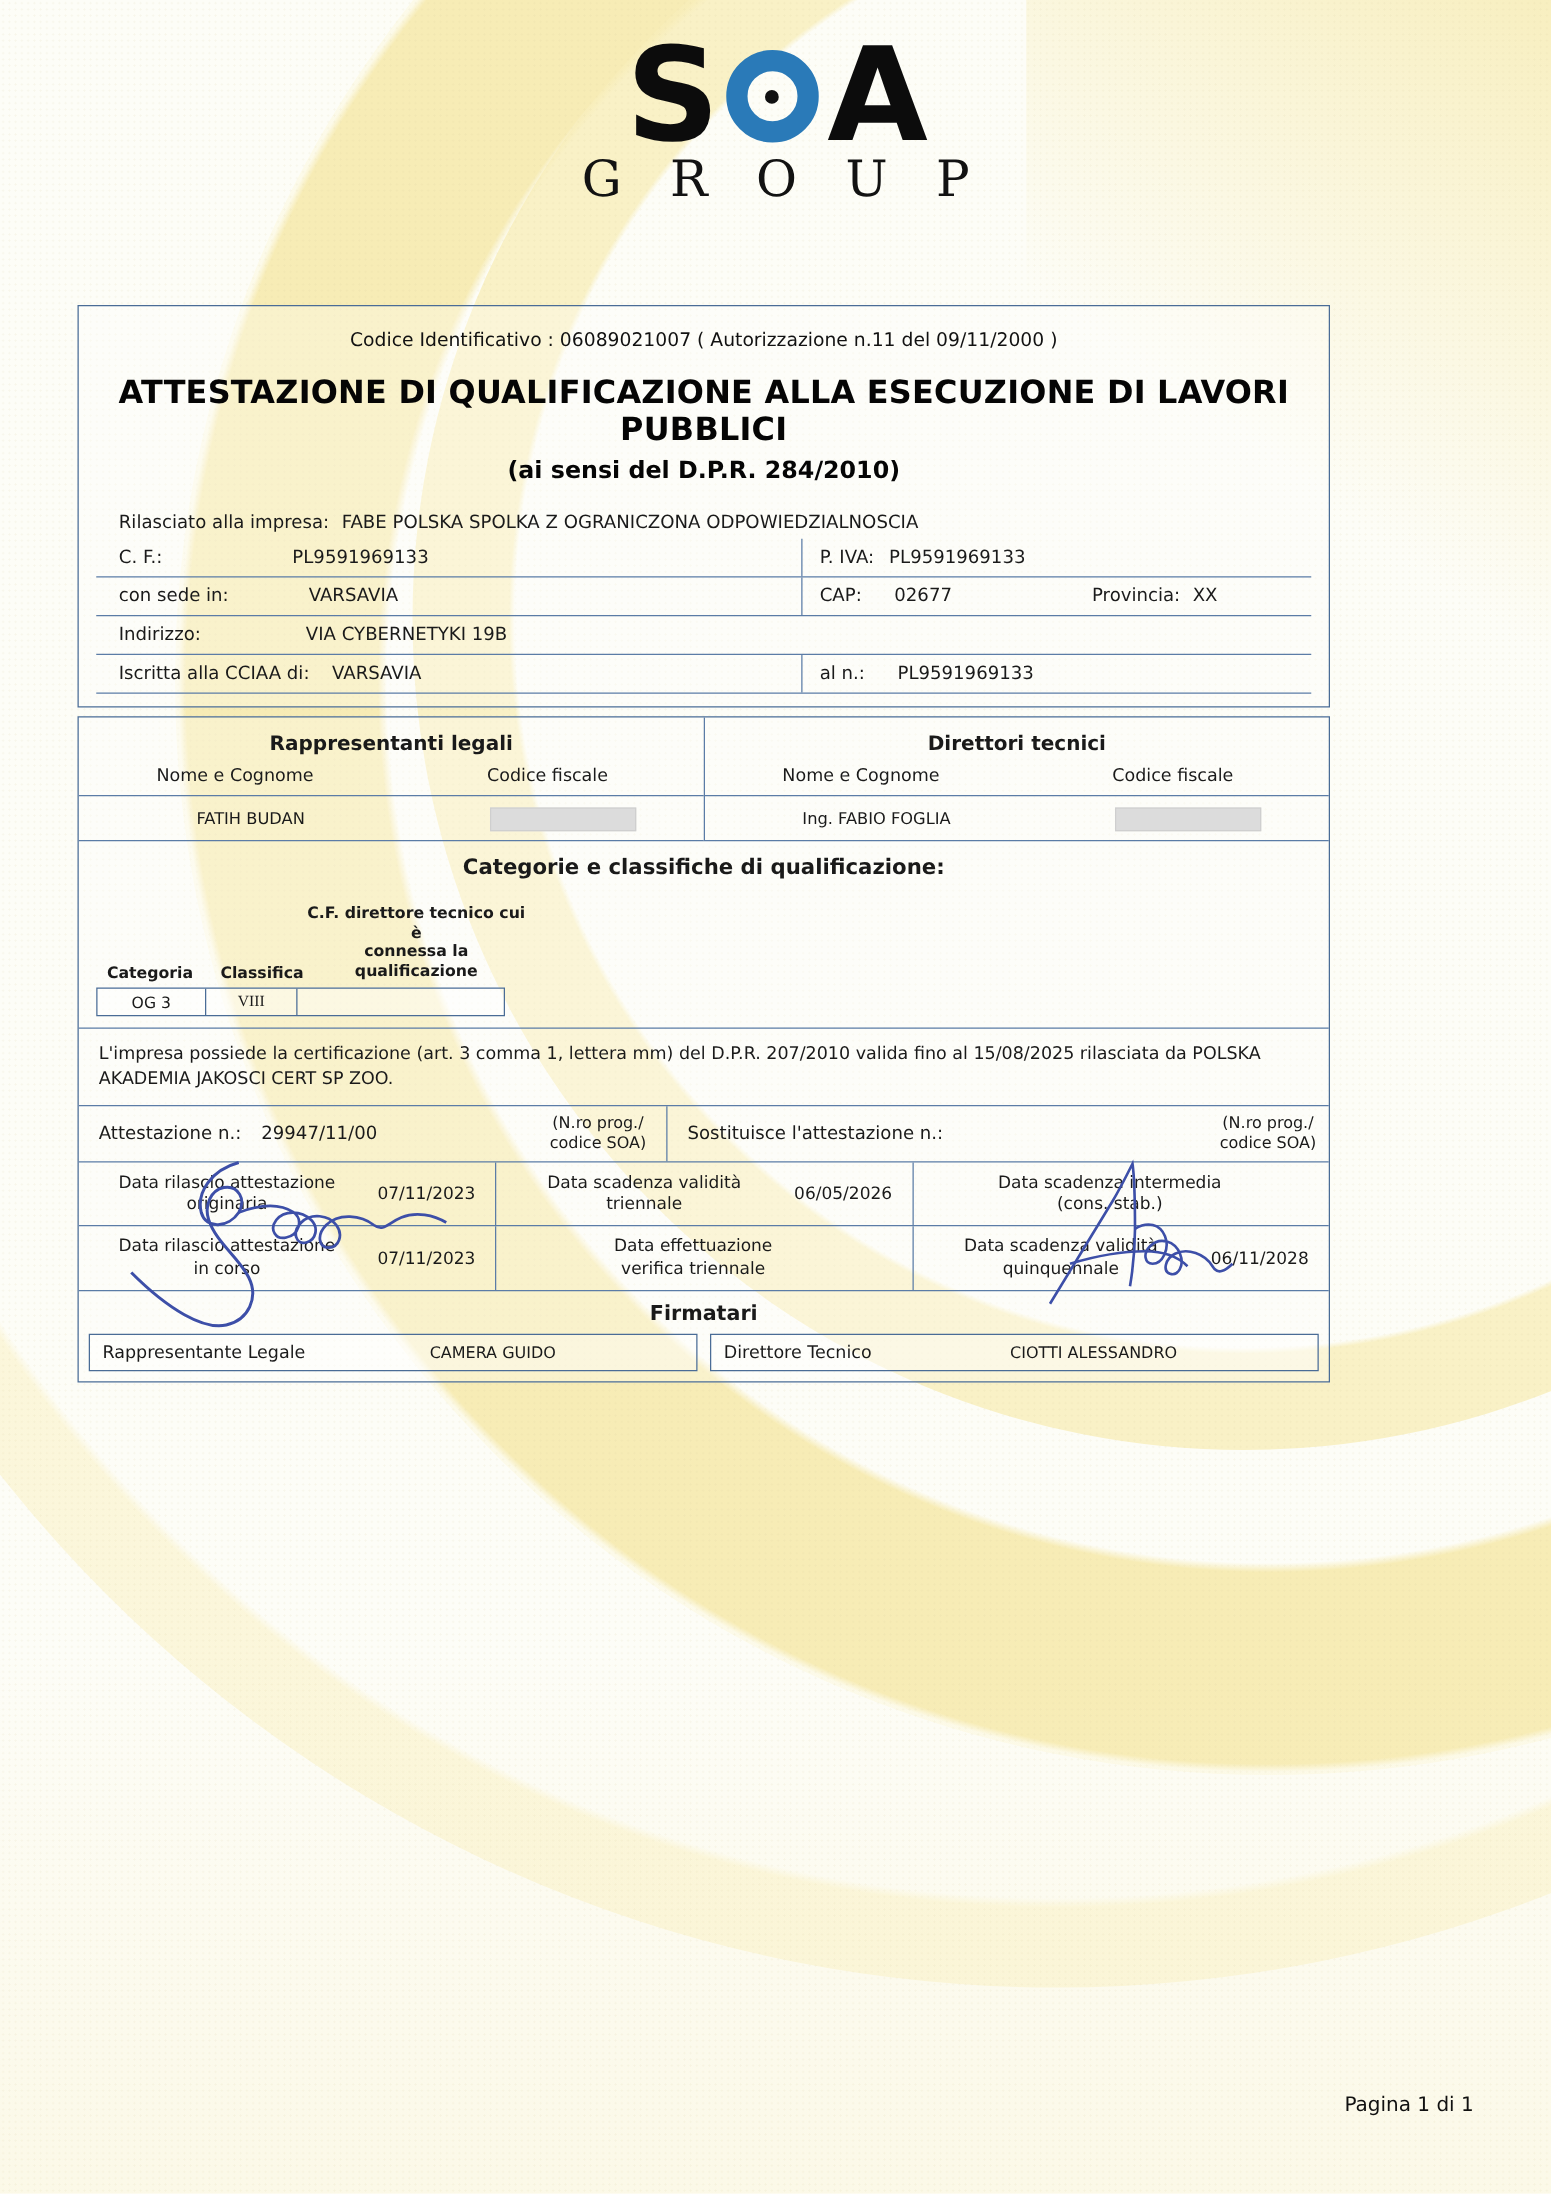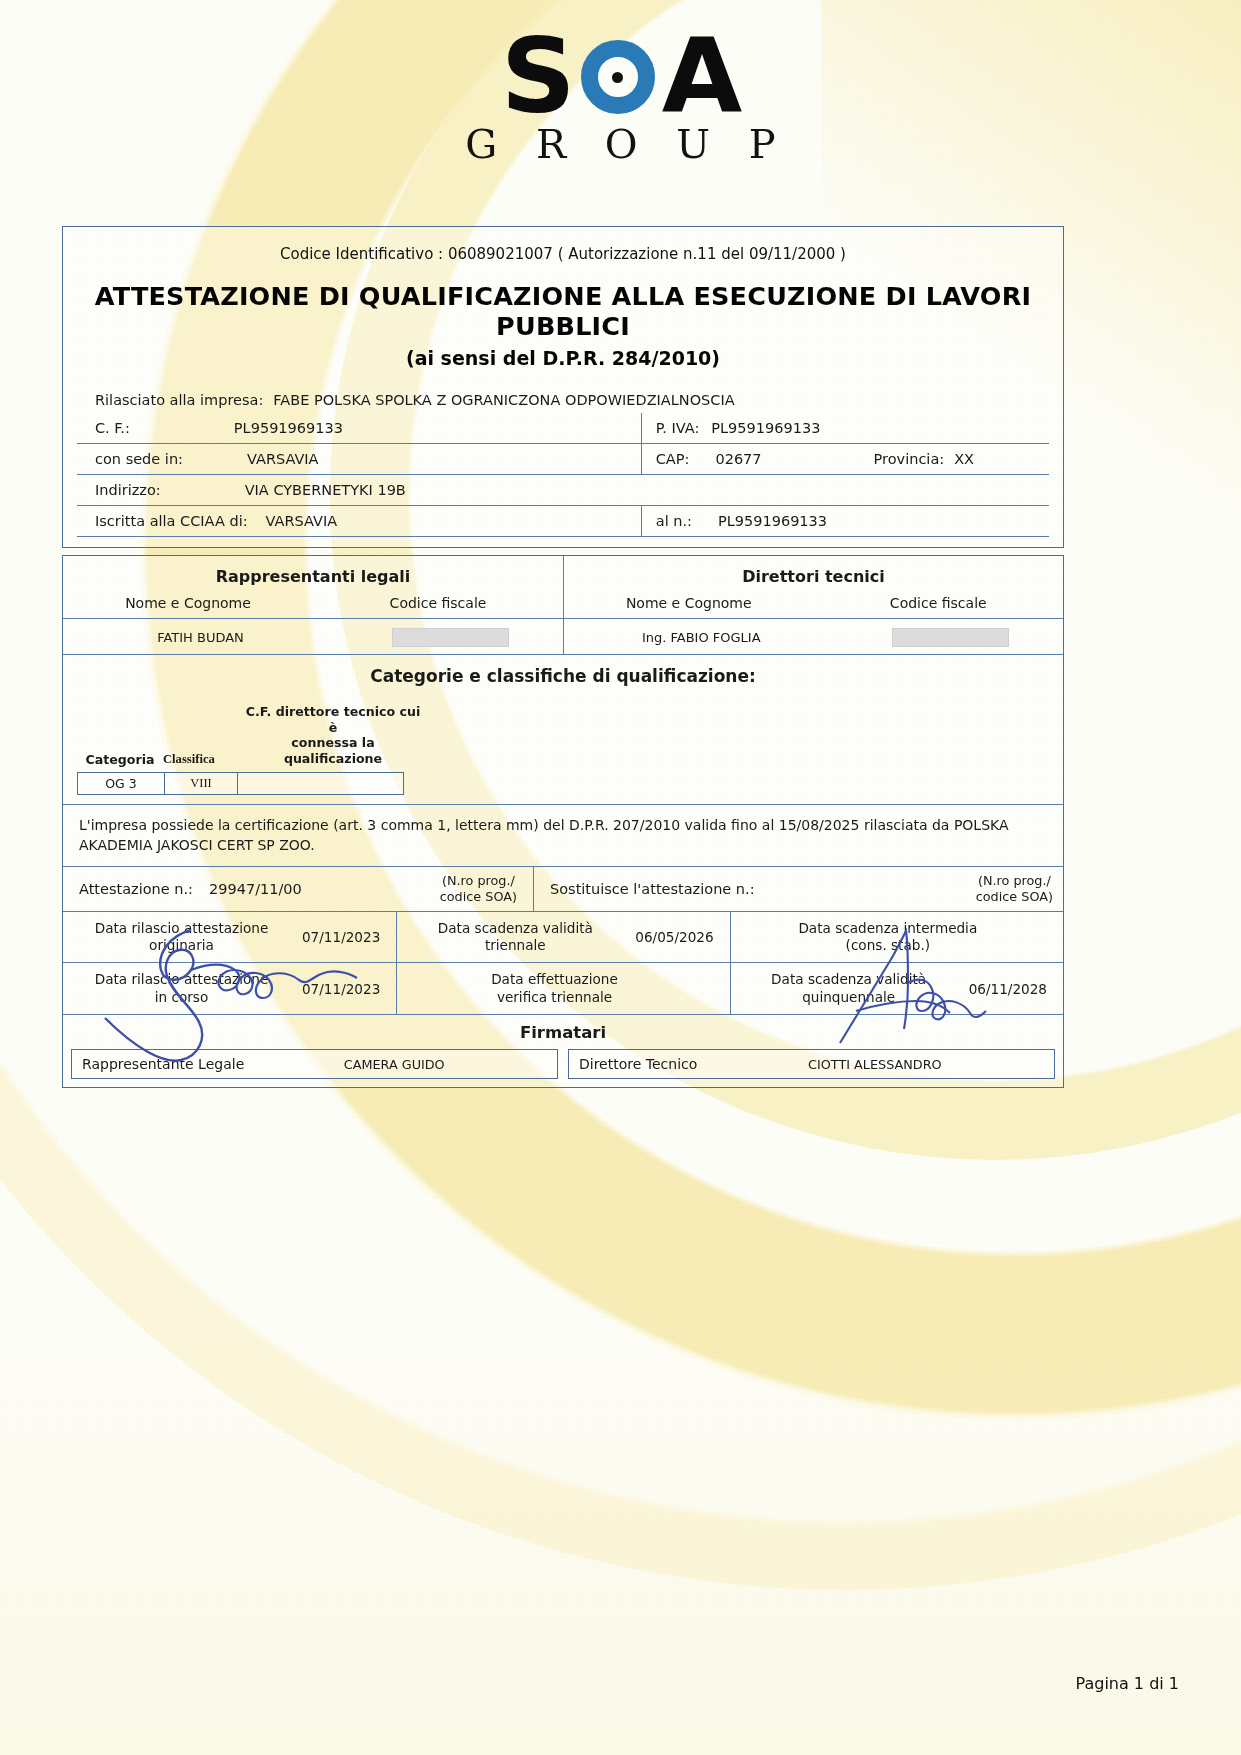--- a/index.html
+++ b/index.html
@@ -32,21 +32,21 @@
   .logo-letter{font-family:"DejaVu Sans", sans-serif;font-weight:bold;font-size:104px;
       line-height:.78;color:#0c0c0c;letter-spacing:-2px;}
   .logo-o{width:74px;height:74px;border-radius:50%;border:17px solid #2a7ab8;
       position:relative;box-sizing:border-box;margin:0 5px;}
   .logo-o:after{content:"";position:absolute;left:50%;top:50%;width:11px;height:11px;
       margin:-5.5px 0 0 -5.5px;border-radius:50%;background:#111;}
   .logo-word{font-family:"DejaVu Serif", serif;font-size:40px;letter-spacing:13px;
       color:#121212;margin-top:5px;padding-left:13px;}
 
   
-  #doc{position:absolute;left:62px;top:226px;width:1002px;}
+  #doc{position:absolute;left:62px;top:244px;width:1002px;}
   .panel{border:1px solid #4a6c96;background:rgba(255,255,255,.30);box-sizing:border-box;}
   .panel + .panel{margin-top:7px;}
   .inner{padding:0 14px;}
 
   .codice{text-align:center;font-size:15px;padding:18px 0 2px;color:#111;}
   h1.title{font-size:25.5px;font-weight:bold;text-align:center;margin:16px 0 0;
       letter-spacing:.2px;color:#050505;}
   .subtitle{font-size:19px;font-weight:bold;text-align:center;margin:6px 0 14px;color:#050505;}
 
   
@@ -69,21 +69,21 @@
   .col-sub span{width:50%;text-align:center;}
   .col-row{display:flex;align-items:center;font-size:13px;padding:7px 0 6px;
       border-bottom:1.6px solid #5b7ca6;min-height:22px;}
   .col-row span.nm{width:55%;text-align:center;}
   .col-row span.cf{width:45%;display:flex;justify-content:center;}
   .redacted{display:inline-block;width:115px;height:17px;background:#dcdcdc;border:1px solid #cfcfcf;}
 
   .cat-title{text-align:center;font-weight:bold;font-size:17px;padding:11px 0 4px;}
   .cat-head{display:flex;font-size:12.6px;font-weight:bold;padding:14px 0 3px 14px;align-items:flex-end;}
   .cat-head .c1{width:86px;text-align:center;}
-  .cat-head .c2{width:80px;text-align:left;font-family:Liberation Serif, serif;}
+  .cat-head .c2{width:80px;text-align:right;}
   .cat-head .c3{width:180px;text-align:center;line-height:1.25;}
   .cat-table{margin:2px 0 9px 14px;border:1px solid #4a6c96;width:325px;display:flex;
       font-size:12.5px;background:rgba(255,255,255,.45);}
   .cat-table div{padding:3px 0;text-align:center;}
   .cat-table .t1{width:86px;border-right:1px solid #4a6c96;}
   .cat-table .t2{width:72px;border-right:1px solid #4a6c96;font-family:Liberation Serif, serif;}
   .cat-table .t3{flex:1;}
 
   .cert-p{font-size:14px;line-height:1.45;padding:10px 16px 10px 16px;
       border-top:1.6px solid #5b7ca6;}

